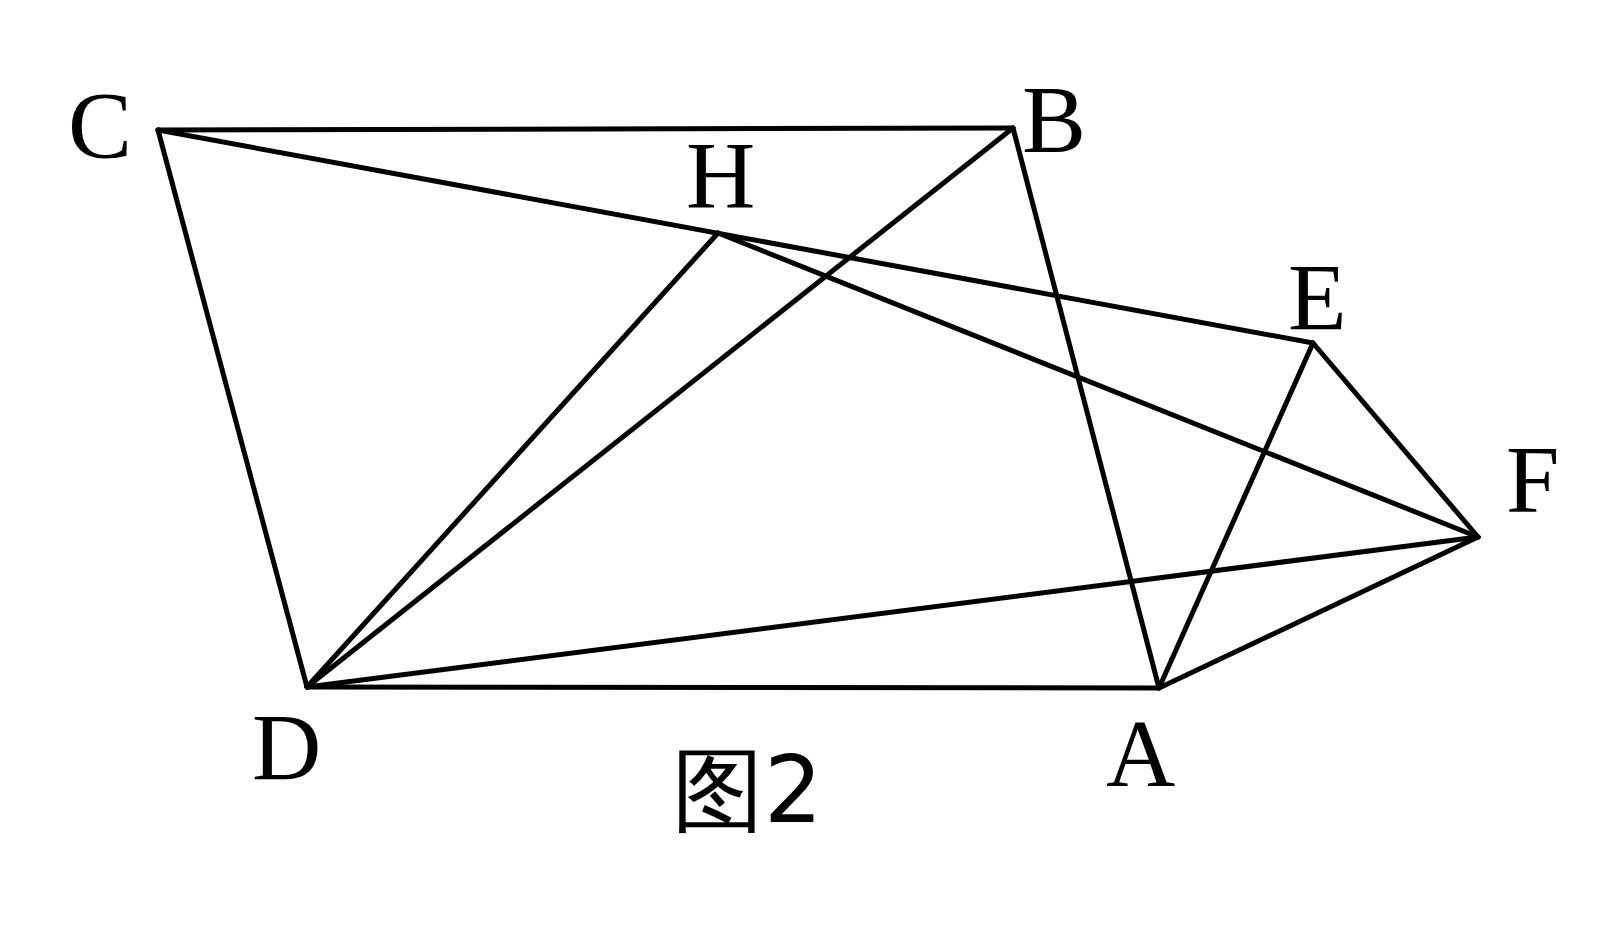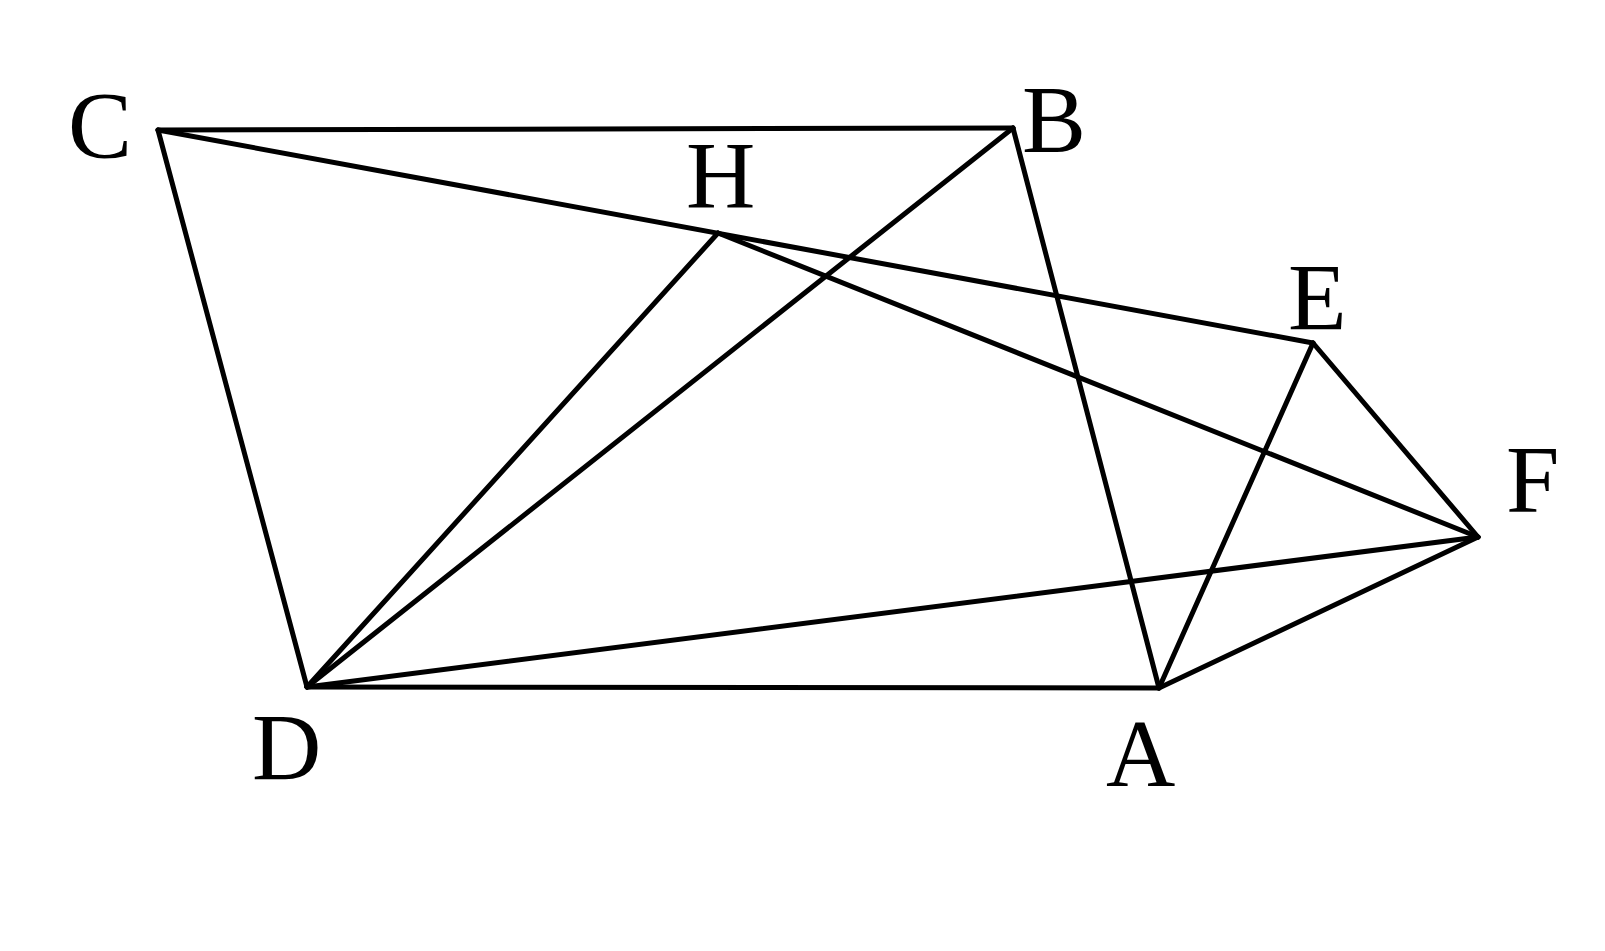--- a/index.html
+++ b/index.html
@@ -79,14 +79,15 @@
   <div id="label-layer">
       <div class="vertex-label" style="left: 68px; top: 78px;">C</div>
       <div class="vertex-label" style="left: 1022px; top: 72px;">B</div>
       <div class="vertex-label" style="left: 686px; top: 128px;">H</div>
       <div class="vertex-label" style="left: 1288px; top: 250px;">E</div>
       <div class="vertex-label" style="left: 1506px; top: 432px;">F</div>
       <div class="vertex-label" style="left: 252px; top: 700px;">D</div>
       <div class="vertex-label" style="left: 1106px; top: 706px;">A</div>
     </div>
 
+  <div class="figure-caption" style="left: 672px; top: 745px;">图2</div>
 
 </div>
 
 </body></html>

